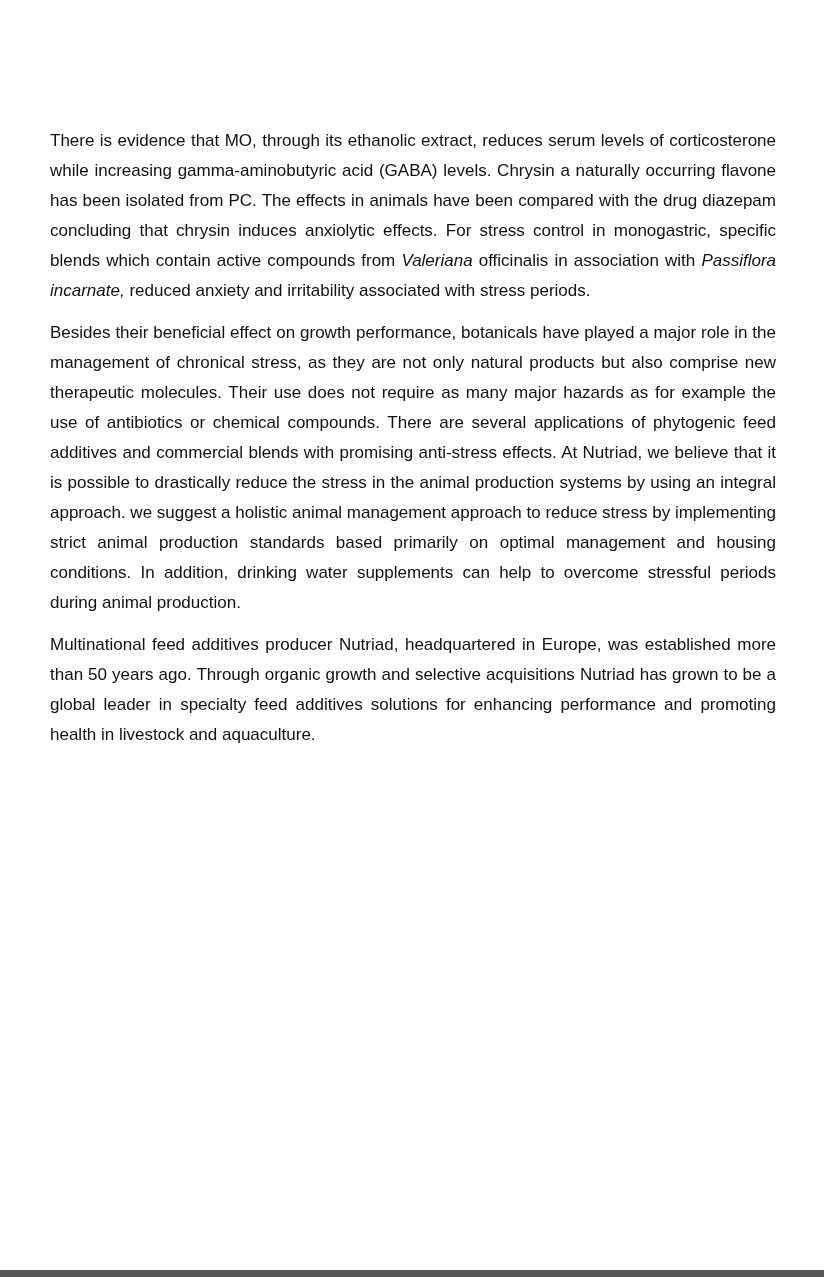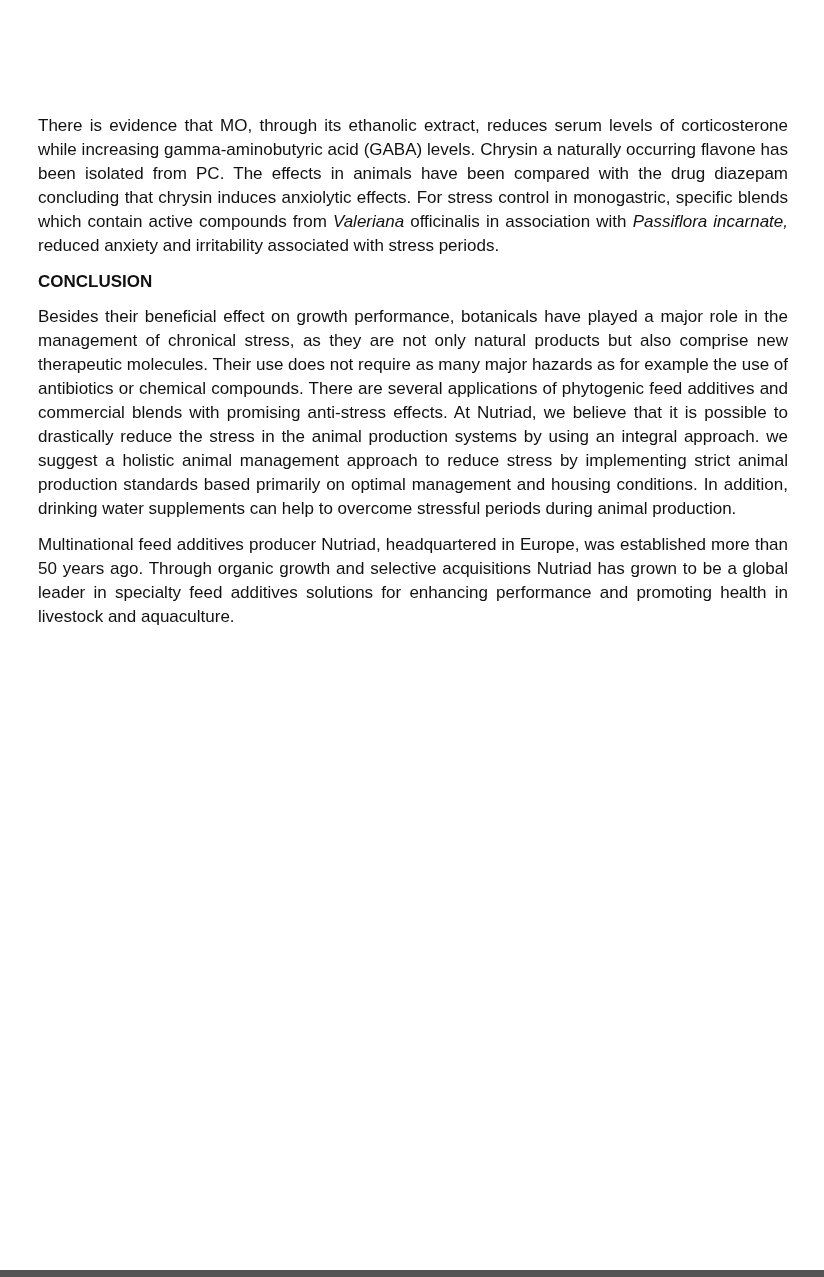--- a/index.html
+++ b/index.html
@@ -6,39 +6,38 @@
   body {
     width: 824px; height: 1277px; position: relative; overflow: hidden;
     background: #ffffff;
     font-family: "Liberation Sans", sans-serif;
     color: #111111;
   }
   .content {
     position: absolute; left: 38px; top: 114px; width: 750px;
   }
   p {
-    margin: 0; font-size: 17px; line-height: 24px;
+    margin: 12px; font-size: 17px; line-height: 30px;
     text-align: justify;
   }
   p.p1 { margin-bottom: 12px; }
   h2 {
     margin: 0 0 12px 0; font-size: 17px; font-weight: bold; line-height: 23.3px;
   }
   p.p2 { margin-bottom: 12px; }
   .bottom-bar {
     position: absolute; left: 0; top: 1270px; width: 824px; height: 7px;
     background: #555555;
   }
 </style>
 </head>
 <body>
 
 <div class="content">
   <p class="p1"><span>There is evidence that MO, through its ethanolic extract, reduces serum levels of corticosterone while increasing gamma-aminobutyric acid (GABA) levels. Chrysin a naturally occurring flavone has been isolated from PC.  The effects in animals have been compared with the drug diazepam concluding that chrysin induces anxiolytic effects. For stress control in monogastric, specific blends which contain active compounds from </span><em>Valeriana</em><span> officinalis in association with </span><em>Passiflora incarnate,</em><span> reduced anxiety and irritability associated with stress periods.</span></p>
 
-  <h2>CONCLUSION</h2>
 
   <p class="p2">Besides their beneficial effect on growth performance, botanicals have played a major role in the management of chronical stress, as they are not only natural products but also comprise new therapeutic molecules. Their use does not require as many major hazards as for example the use of antibiotics or chemical compounds. There are several applications of phytogenic feed additives and commercial blends with promising anti-stress effects. At Nutriad, we believe that it is possible to drastically reduce the stress in the animal production systems by using an integral approach. we suggest a holistic animal management approach to reduce stress by implementing strict animal production standards based primarily on optimal management and housing conditions. In addition, drinking water supplements can help to overcome stressful periods during animal production.</p>
 
   <p class="p3">Multinational feed additives producer Nutriad, headquartered in Europe, was established more than 50 years ago. Through organic growth and selective acquisitions Nutriad has grown to be a global leader in specialty feed additives solutions for enhancing performance and promoting health in livestock and aquaculture.</p>
 </div>
 
 <div class="bottom-bar"></div>
 
 </body></html>

